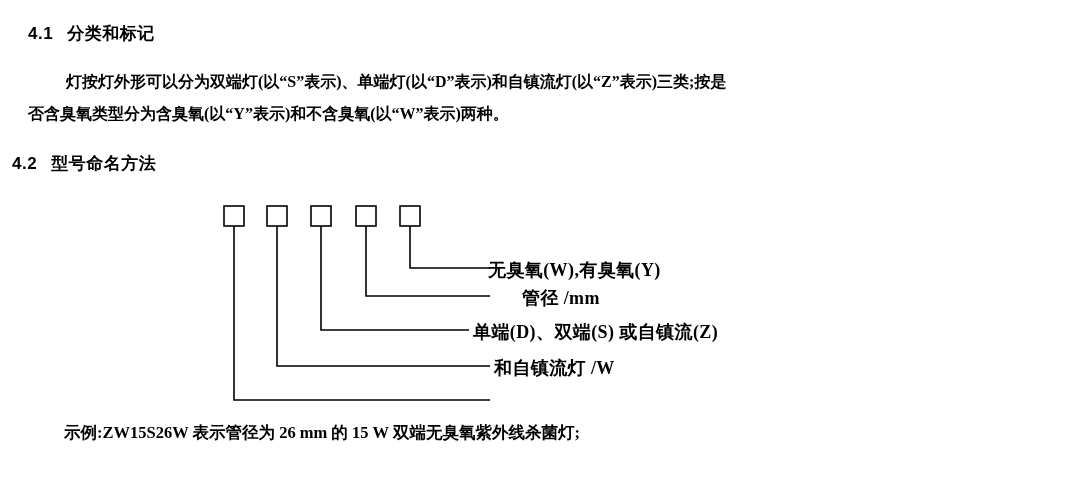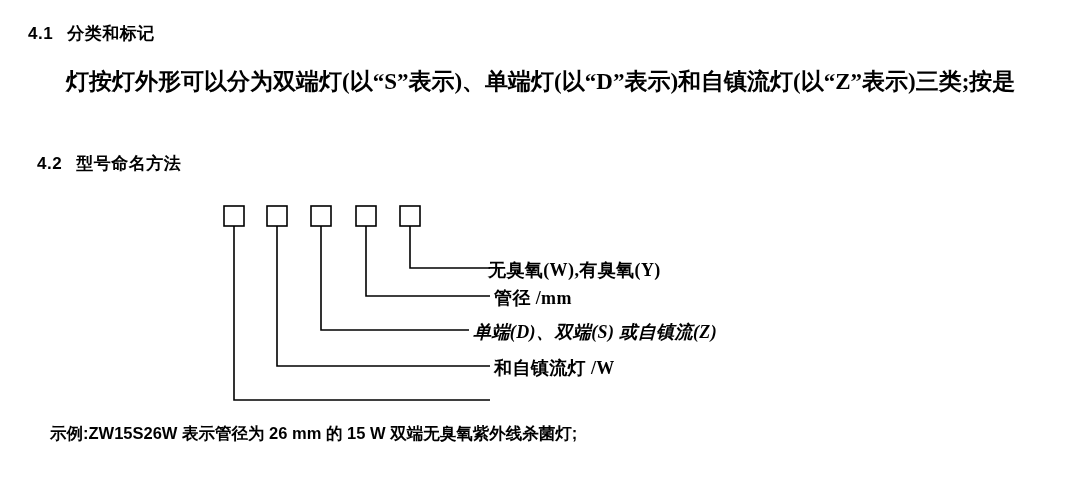--- a/index.html
+++ b/index.html
@@ -30,29 +30,29 @@
     font-size: 17px;
     letter-spacing: 0.5px;
     white-space: nowrap;
   }
   .sec-num {
     display: inline-block;
     margin-right: 14px;
   }
 
   #heading-41 { left: 28px; top: 22px; }
-  #heading-42 { left: 37px; top: 152px; }
+  #heading-42 { left: 12px; top: 152px; }
 
   
   .body-para {
     position: absolute;
     left: 28px;
     top: 66px;
     width: 1000px;
-    font-size: 23px;
+    font-size: 16px;
     line-height: 32px;
     font-family: "Liberation Serif", "DejaVu Serif", serif;
     font-weight: bold;
   }
   .body-para .line {
     display: block;
     white-space: nowrap;
   }
   .body-para .indent {
     padding-left: 38px;
@@ -73,54 +73,55 @@
   .dlabel {
     position: absolute;
     font-family: "Liberation Serif", "DejaVu Serif", serif;
     font-weight: bold;
     font-size: 18px;
     white-space: nowrap;
     letter-spacing: 0.4px;
   }
   #dlabel-0 { left: 494px; top: 256px; }
   #dlabel-1 { left: 494px; top: 284px; }
-  #dlabel-2 { left: 473px; top: 320px; font-style: italic; }
+  #dlabel-2 { left: 473px; top: 320px; }
   #dlabel-3 { left: 494px; top: 354px; }
   #dlabel-4 { left: 494px; top: 389px; }
 
   
   .examples {
     position: absolute;
-    left: 50px;
+    left: 64px;
     top: 418px;
     width: 980px;
     font-size: 16.5px;
     font-weight: bold;
     line-height: 30px;
-    font-family: Liberation Sans, sans-serif;
+    font-family: Liberation Serif, serif;
   }
   .examples .ex-line {
     display: block;
     white-space: nowrap;
   }
   .examples .ex-line.second {
     padding-left: 48px;
   }
 </style>
 </head>
 <body>
 
 <div class="page">
 
   <div class="sec-heading" id="heading-41">
     <span class="sec-num">4.1</span><span>分类和标记</span>
   </div>
 
   <div class="body-para">
     <span class="line indent">灯按灯外形可以分为双端灯(以“S”表示)、单端灯(以“D”表示)和自镇流灯(以“Z”表示)三类;按是</span>
+    <span class="line">否含臭氧类型分为含臭氧(以“Y”表示)和不含臭氧(以“W”表示)两种。</span>
   </div>
 
   <div class="sec-heading" id="heading-42">
     <span class="sec-num">4.2</span><span>型号命名方法</span>
   </div>
 
   <div class="diagram">
     <svg width="1068" height="230" viewBox="0 0 1068 230" xmlns="http://www.w3.org/2000/svg">
       <g fill="none" stroke="#000000" stroke-width="1.6">
 
@@ -136,21 +137,21 @@
 
         <polyline points="321,36 321,140 469,140"></polyline>
 
         <polyline points="277,36 277,176 490,176"></polyline>
 
         <polyline points="234,36 234,210 490,210"></polyline>
       </g>
     </svg>
 
     <div class="dlabel" id="dlabel-0" style="top:68px;left:488px;">无臭氧(W),有臭氧(Y)</div>
-    <div class="dlabel" id="dlabel-1" style="top:96px;left:494px;">管径 /mm</div>
+    <div class="dlabel" id="dlabel-1" style="top:96px;left:522px;">管径 /mm</div>
     <div class="dlabel" id="dlabel-2" style="top:130px;left:473px;">单端(D)、双端(S) 或自镇流(Z)</div>
     <div class="dlabel" id="dlabel-3" style="top:166px;left:494px;">和自镇流灯 /W</div>
   </div>
 
   <div class="examples">
     <span class="ex-line">示例:ZW15S26W 表示管径为 26 mm 的 15 W 双端无臭氧紫外线杀菌灯;</span>
   </div>
 
 </div>
 

